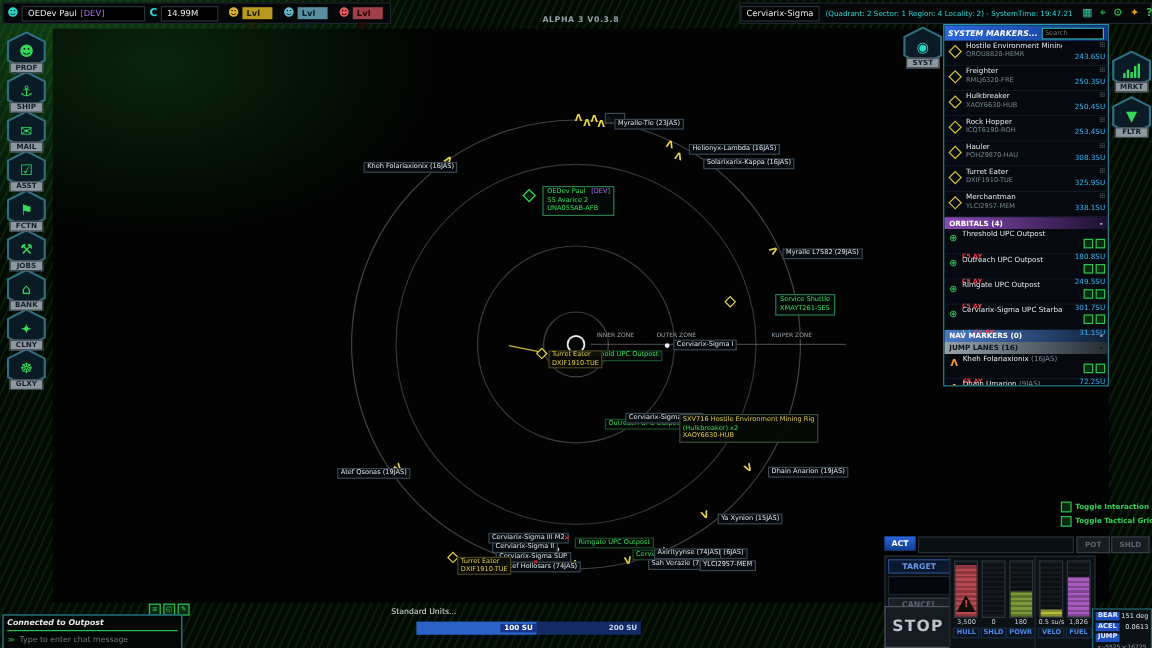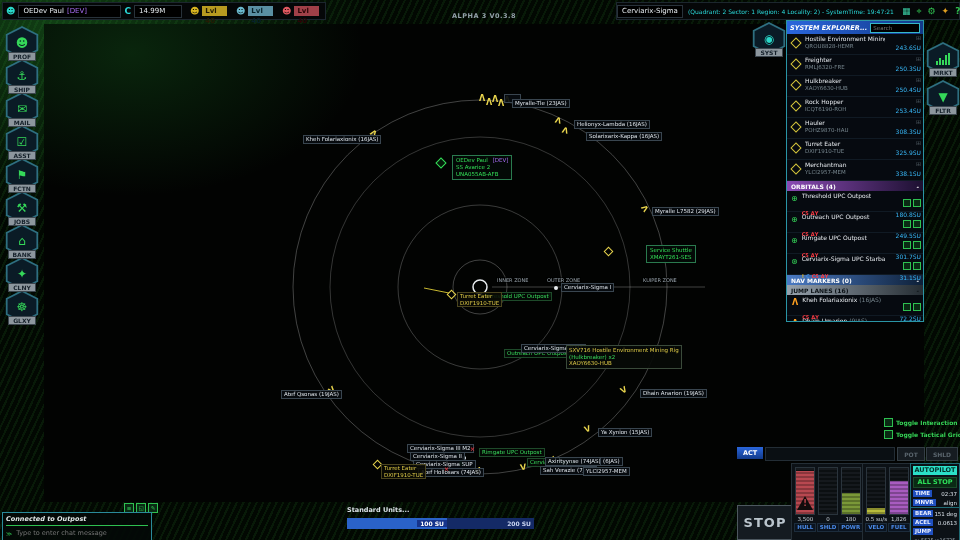--- a/index.html
+++ b/index.html
@@ -98,21 +98,21 @@
   .chaticons{position:absolute;left:124px;top:503px;z-index:6;display:flex;gap:2px;}
   .cico{width:8px;height:8px;border:1px solid #2ec050;background:#0a2a14;color:#35d859;font-size:5.5px;line-height:8px;text-align:center;cursor:pointer;}
   .chat{position:absolute;left:2px;top:512px;width:142px;height:26px;background:rgba(3,9,7,.92);border:1px solid #2a8a9a;z-index:6;padding:2px 3px;}
   .chathead{font-size:6.5px;font-style:italic;font-weight:bold;color:#e4eaea;}
   .chathr{height:1px;background:#2ec050;margin:2px 0;}
   .chatrow{display:flex;align-items:center;gap:2px;}
   .prompt{color:#2ec050;font-size:6px;}
   .chatin{flex:1;background:transparent;border:0;color:#8a949a;font-size:6.5px;font-family:"DejaVu Sans",sans-serif;outline:none;}
 
   
-  .sclbl{position:absolute;left:347px;top:506px;font-size:6.5px;font-weight:bold;color:#dbe2e8;z-index:6;}
+  .sclbl{position:absolute;left:326px;top:506px;font-size:6.5px;font-weight:normal;color:#dbe2e8;z-index:6;}
   .sbar{position:absolute;top:518px;height:11px;z-index:6;display:flex;align-items:center;justify-content:flex-end;font-size:6px;font-weight:bold;padding-right:3px;}
   .seg1{left:347px;width:100px;background:#2a62c8;color:#fff;}
   .seg1 b{background:#16348c;padding:0 3px;font-weight:bold;}
   .seg2{left:447px;width:84px;background:#142a66;color:#c8d4f0;}
 
   
   .mlbl{position:absolute;font-size:5.5px;line-height:6.5px;background:rgba(8,12,16,.93);border:1px solid #39454f;color:#dfe5eb;padding:0 2px;white-space:nowrap;z-index:4;cursor:pointer;}
   .mgrn{color:#3ade5e;border-color:#1e4a2a;background:rgba(4,10,6,.88);}
   .mylw{color:#e0cc48;border-color:#4a441e;background:rgba(10,10,4,.88);}
   .chev{position:absolute;color:#e8d44d;font-size:8px;font-weight:bold;z-index:3;line-height:8px;cursor:pointer;}
@@ -366,21 +366,21 @@
     <div class="hexw">
         <div class="hex">
           <i>▼</i>
         </div>
       </div>
     <div class="hlbl">FLTR</div>
   </div>
 
   <div class="xp">
     <div class="xhead">
-      <span class="xtitle">SYSTEM EXPLORER...</span>
+      <span class="xtitle">SYSTEM MARKERS...</span>
       <input class="xsearch" placeholder="Search" style="">
     </div>
 
     <div class="xrow">
         <span class="dmd"></span>
         <div class="xmain">
           <div class="xname">Hostile Environment Mining Rig</div>
           <div class="xcode">QROU8828-HEMR</div>
         </div>
         <div class="xr">
@@ -543,20 +543,25 @@
   <div class="tgl" style="top:430px">
       <span class="tglbox"></span>
       <span class="tgllbl">Toggle Tactical Grid</span>
     </div>
 
   <div class="ap acttab">ACT</div>
   <div class="ap actbar"></div>
   <div class="ap sbtn" style="left:897px;top:447px;width:26px">POT</div>
   <div class="ap sbtn" style="left:926px;top:447px;width:30px">SHLD</div>
 
+  <div class="ap tgtwrap">
+    <div class="tgt">TARGET</div>
+    <div class="tgtbox"></div>
+    <div class="cancel">CANCEL</div>
+  </div>
   <div class="ap lock">STOP</div>
 
   <div class="ap gaugebox" style="left:791px;top:463px;width:68px;height:72px">
     <div class="gcol">
       <div class="gbar">
           <div class="gfill" style="height:94%;background-color:#b84850"></div>
           <div class="warn">
             <b>!</b>
           </div>
         </div>
@@ -588,32 +593,20 @@
     </div>
     <div class="gcol">
       <div class="gbar">
           <div class="gfill" style="height:72%;background-color:#a85cc0"></div>
         </div>
       <div class="gval">1,826</div>
       <div class="gchip">FUEL</div>
     </div>
   </div>
 
-  <div class="ap apbox" style="left:910px;top:463px;width:44px">
-    <div class="apchip">AUTOPILOT</div>
-    <div class="allstop">ALL STOP</div>
-    <div class="aprow">
-        <span class="bluechip">TIME</span>
-        <span class="apval">02:37</span>
-      </div>
-    <div class="aprow">
-        <span class="bluechip">MNVR</span>
-        <span class="apval">align</span>
-      </div>
-  </div>
   <div class="ap apbox" style="left:910px;top:507px;width:44px">
     <div class="aprow" style="margin-top:0">
         <span class="bluechip">BEAR</span>
         <span class="apval">151 deg</span>
       </div>
     <div class="aprow">
         <span class="bluechip">ACEL</span>
         <span class="apval">0.0613</span>
       </div>
     <div class="aprow">

